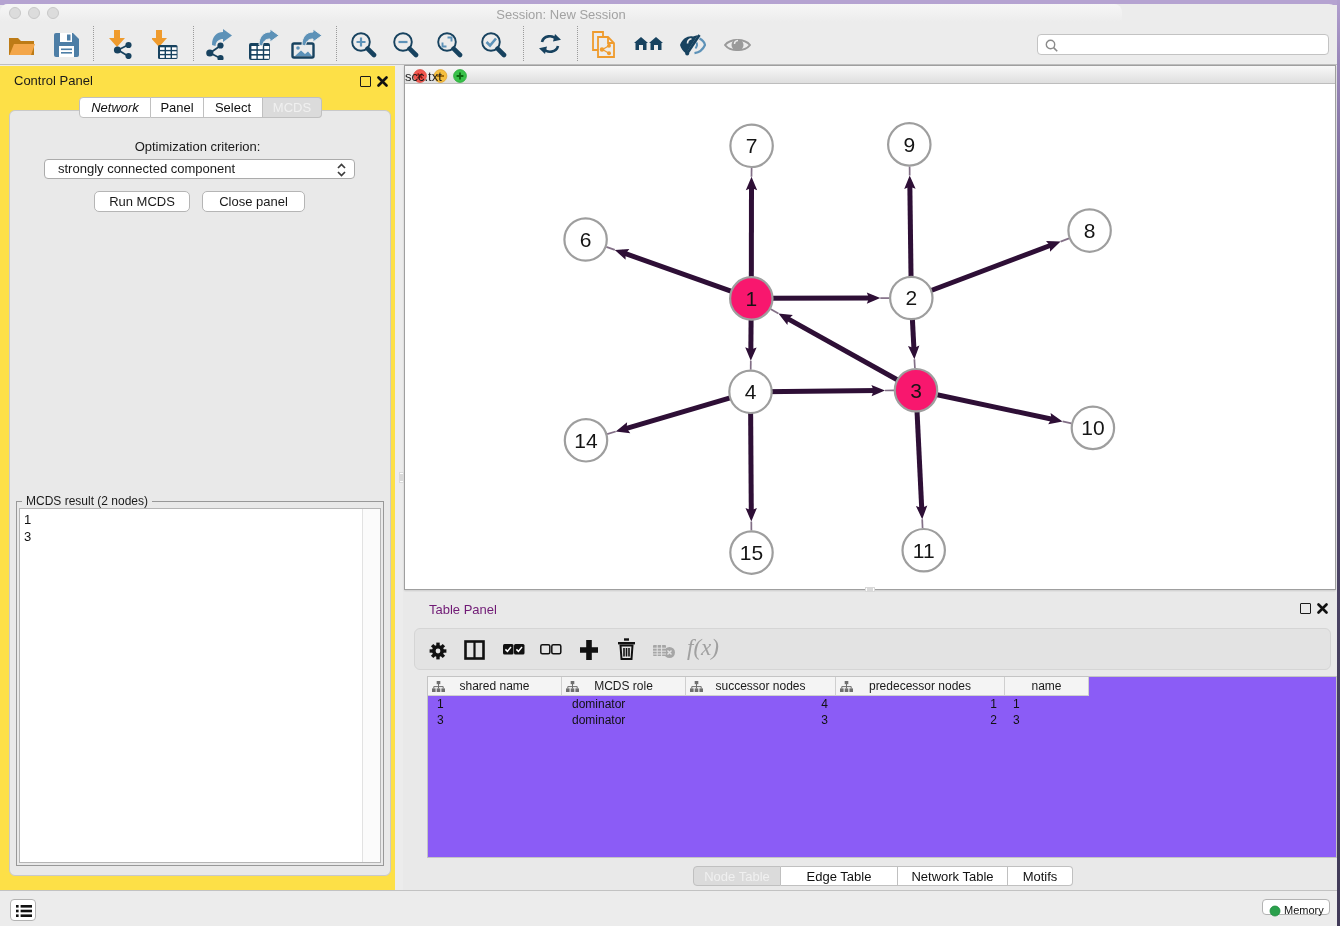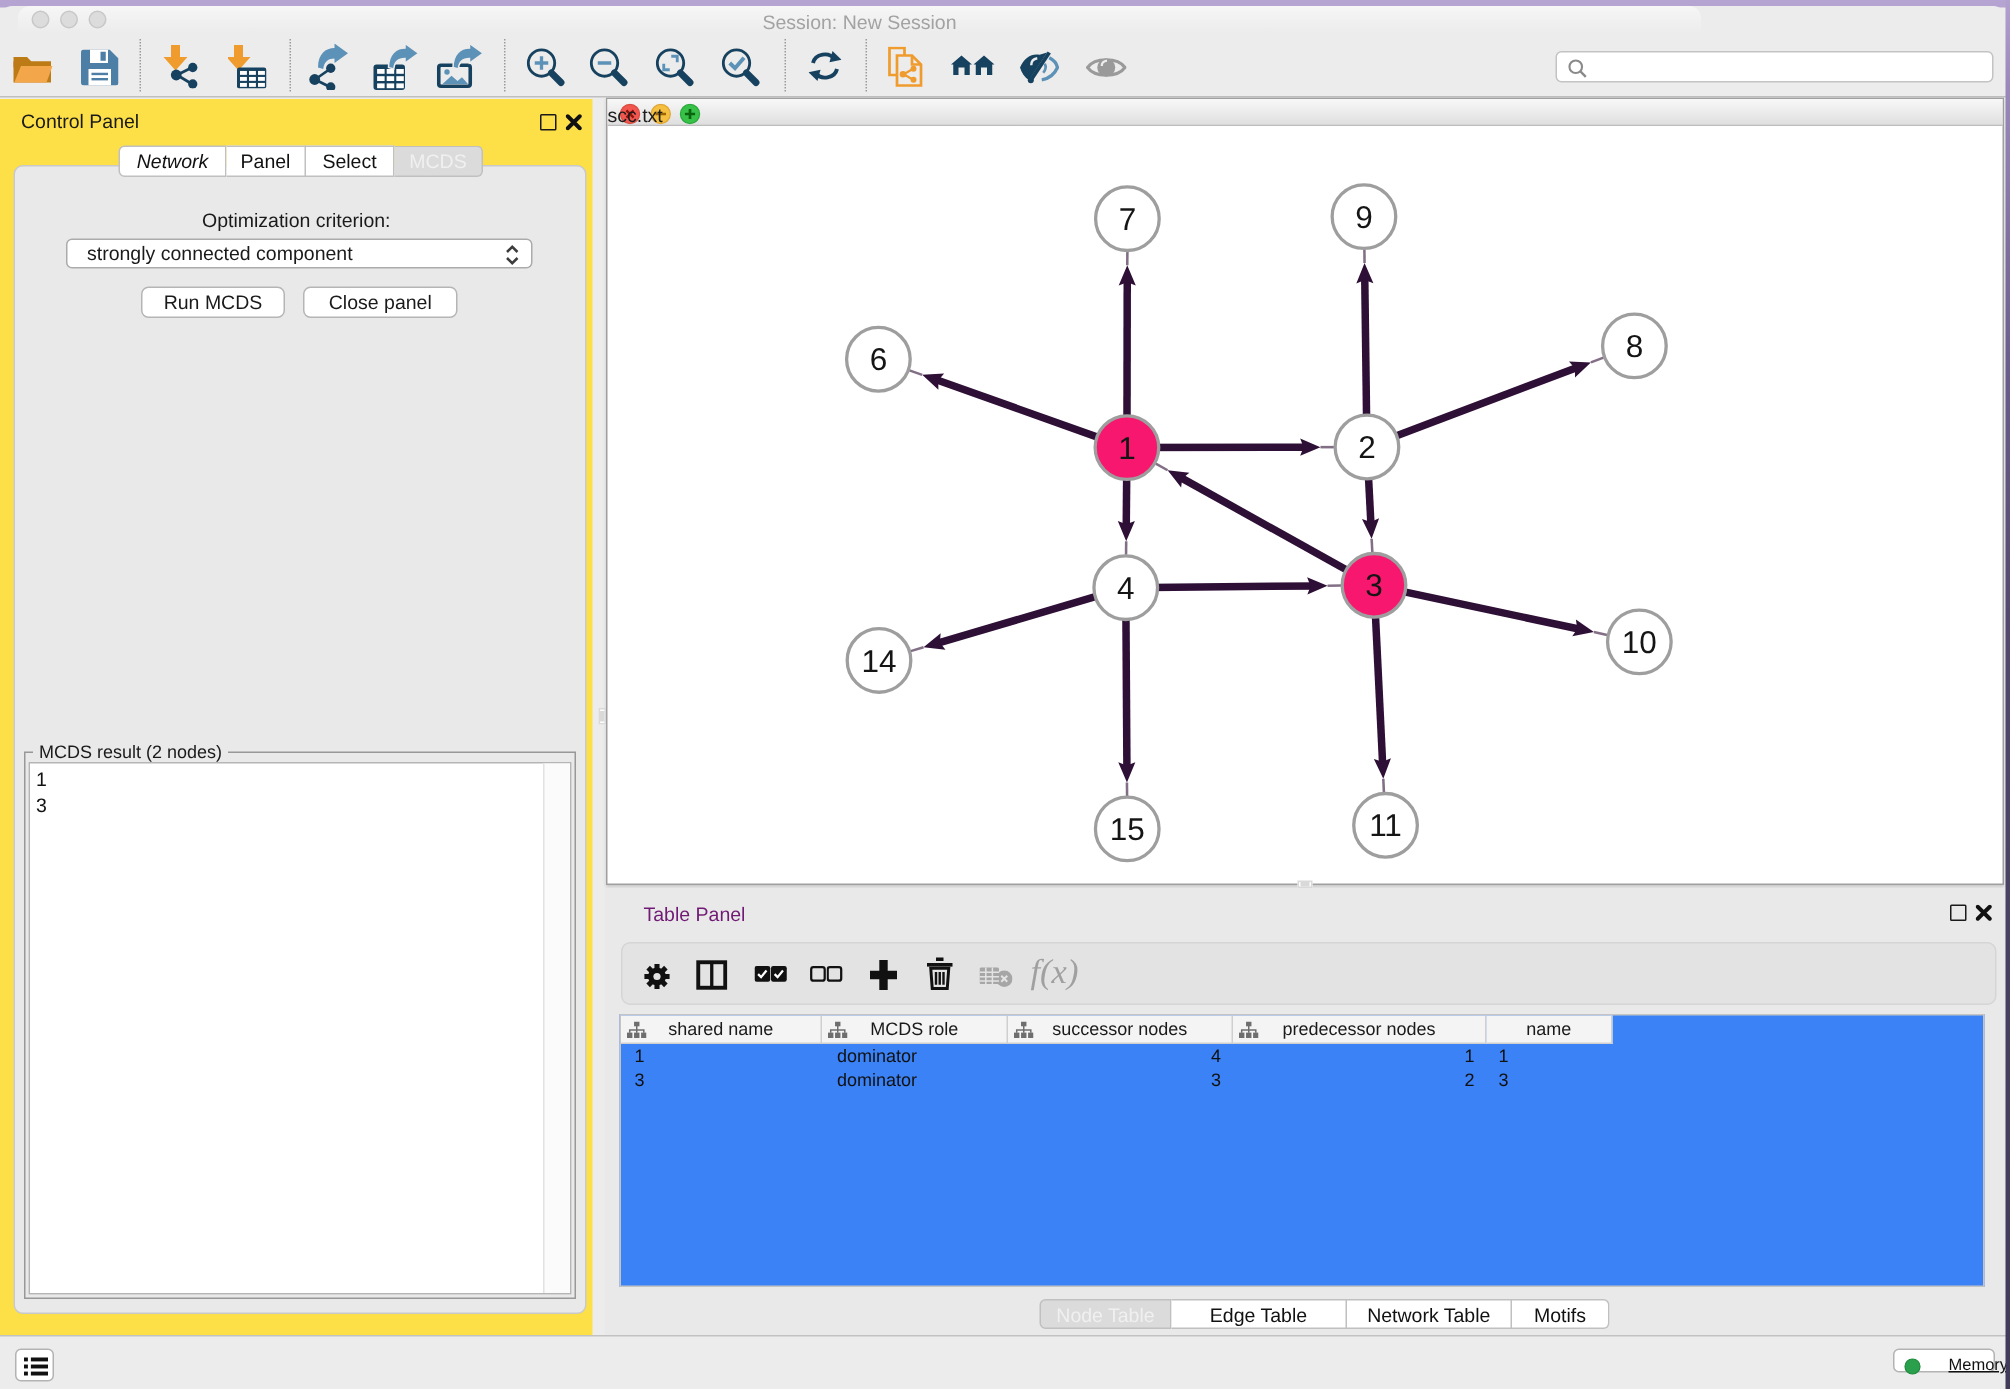--- a/index.html
+++ b/index.html
@@ -2,21 +2,21 @@
 <html><head>
 <meta charset="utf-8">
 <style>
 * { margin:0; padding:0; box-sizing:border-box; }
 html,body { width:1340px; height:926px; overflow:hidden; font-family:"Liberation Sans", sans-serif; }
 body { background:#ececec; position:relative; }
 .abs { position:absolute; }
 #deskstrip { left:0; top:0; width:1340px; height:5px; background:#b5a3d1; }
 #rightstrip { left:1337px; top:0; width:3px; height:926px; background:linear-gradient(180deg,#b2a0cf 0%,#9b89bb 6%,#6d5f8e 25%,#54486e 45%,#474060 70%,#413a58 100%); }
 #mainwin { left:0; top:4px; width:1337px; height:922px; background:#ececec; border-radius:8px 8px 0 0; }
-#titlebar { left:0; top:4px; width:1122px; height:19px; background:linear-gradient(#f6f6f6,#ececec); border-bottom:1px solid #d8d8d8; border-radius:8px 8px 0 0;margin-left:12px; }
+#titlebar { left:0; top:4px; width:1122px; height:19px; background:linear-gradient(#f6f6f6,#ececec); border-bottom:1px solid #d8d8d8; border-radius:8px 8px 0 0; }
 .tl { position:absolute; top:3px; width:12px; height:12px; border-radius:50%; background:#dcdcdc; border:1px solid #c8c8c8; }
 #title { width:100%; text-align:center; top:3px; font-size:13px; color:#a2a2a2; }
 #toolbar { left:0; top:22px; width:1340px; height:43px; background:#ececec; border-bottom:1px solid #bfbfbf; }
 .sep { position:absolute; top:4px; height:35px; width:0; border-left:1px dotted #9a9a9a; }
 #searchbox { left:1037px; top:12px; width:292px; height:21px; background:#fff; border:1px solid #c3c3c3; border-radius:4px; }
 
 #cpanel { left:0; top:66px; width:395px; height:829px; background:#fde047; }
 #cpanel .hdr { left:14px; top:7px; font-size:13px; color:#1a1a1a; }
 .flo { position:absolute; width:11px; height:11px; border:1.5px solid #1a1a1a; border-radius:1px; background:transparent; }
 .paneltabs { position:absolute; display:flex; height:21px; font-size:13px; z-index:5; }
@@ -32,21 +32,21 @@
 #mcdstext { left:19px; top:442px; width:362px; height:355px; background:#fff; border:1px solid #b5b5b5; font-size:13px; color:#111; padding:2px 0 0 4px; line-height:17px; }
 #mcdsscroll { left:362px; top:443px; width:18px; height:353px; background:#fbfbfb; border-left:1px solid #e2e2e2; }
 
 #netwin { left:404px; top:65px; width:932px; height:525px; background:#fff; border:1px solid #9f9f9f; box-shadow:0 1px 2px rgba(0,0,0,0.15); }
 #nettitle { left:0; top:0; width:930px; height:18px; background:linear-gradient(#f8f8f8,#dfdfdf); border-bottom:1px solid #bdbdbd; }
 #netname { width:100%; top:3px; font-size:13px; color:#1c1c1c; }
 
 #tpanel { left:403px; top:592px; width:934px; height:299px; background:#e9e9e9; }
 #tpanel .hdr { left:26px; top:10px; font-size:13px; color:#701a75; }
 #ttoolbar { left:11px; top:36px; width:917px; height:42px; background:#e3e3e3; border:1px solid #d5d5d5; border-radius:6px; }
-#ttable { left:10px; top:84px; width:910px; height:182px; background:#3b82f6; border:1px solid #c4c4c4; }
+#ttable { left:24px; top:84px; width:910px; height:182px; background:#8b5cf6; border:1px solid #c4c4c4; }
 .thead { position:absolute; top:0; height:19px; background:#f4f4f4; border-right:1px solid #cfcfcf; border-bottom:1px solid #cfcfcf; font-size:12px; color:#1a1a1a; text-align:center; line-height:19px; }
 .trow { position:absolute; font-size:12px; color:#111; height:16px; line-height:16px; }
 .btabs { position:absolute; display:flex; height:20px; font-size:13px; }
 #statusbar { left:0; top:890px; width:1340px; height:36px; background:#ececec; border-top:1px solid #c2c2c2; }
 .sbtn { position:absolute; background:#fff; border:1px solid #b3b3b3; border-radius:4px; }
 svg { display:block; }
 </style>
 </head>
 <body>
 <div class="abs" id="deskstrip"></div>
@@ -444,21 +444,21 @@
         <g fill="#111">
           <rect x="0" y="1" width="2.6" height="2.6"></rect>
           <rect x="0" y="5.7" width="2.6" height="2.6"></rect>
           <rect x="0" y="10.4" width="2.6" height="2.6"></rect>
           <rect x="4.6" y="1" width="11.4" height="2.6"></rect>
           <rect x="4.6" y="5.7" width="11.4" height="2.6"></rect>
           <rect x="4.6" y="10.4" width="11.4" height="2.6"></rect>
         </g>
       </svg>
     </div>
-  <div class="sbtn" style="left:1262px; top:8px; width:68px; height:16px; font-size:11px; color:#111; text-align:left; padding-left:36px; line-height:20px;text-decoration:underline;"><svg class="abs" style="left:6px;top:5px" width="12" height="12" viewBox="0 0 12 12">
+  <div class="sbtn" style="left:1262px; top:8px; width:68px; height:16px; font-size:11px; color:#111; text-align:left; padding-left:21px; line-height:20px;"><svg class="abs" style="left:6px;top:5px" width="12" height="12" viewBox="0 0 12 12">
         <circle cx="6" cy="6" r="5" fill="#2aa04c" stroke="#1d8a3d" stroke-width="0.8"></circle>
       </svg>Memory</div>
 </div>
 <div class="abs" style="left:399px;top:472px;width:5px;height:11px;background:#fdfdfd;border:1px solid #d9d9d9;z-index:3;"></div>
 <div class="abs" style="left:400px;top:474px;width:3px;height:7px;background:#d9d9d9;z-index:4;"></div>
 <div class="abs" style="left:865px;top:587px;width:10px;height:5px;background:#fdfdfd;border:1px solid #d9d9d9;z-index:3;"></div>
 <div class="abs" style="left:867px;top:588px;width:6px;height:3px;background:#d9d9d9;z-index:4;"></div>
 <div class="abs" id="rightstrip"></div>
 
 </body></html>

